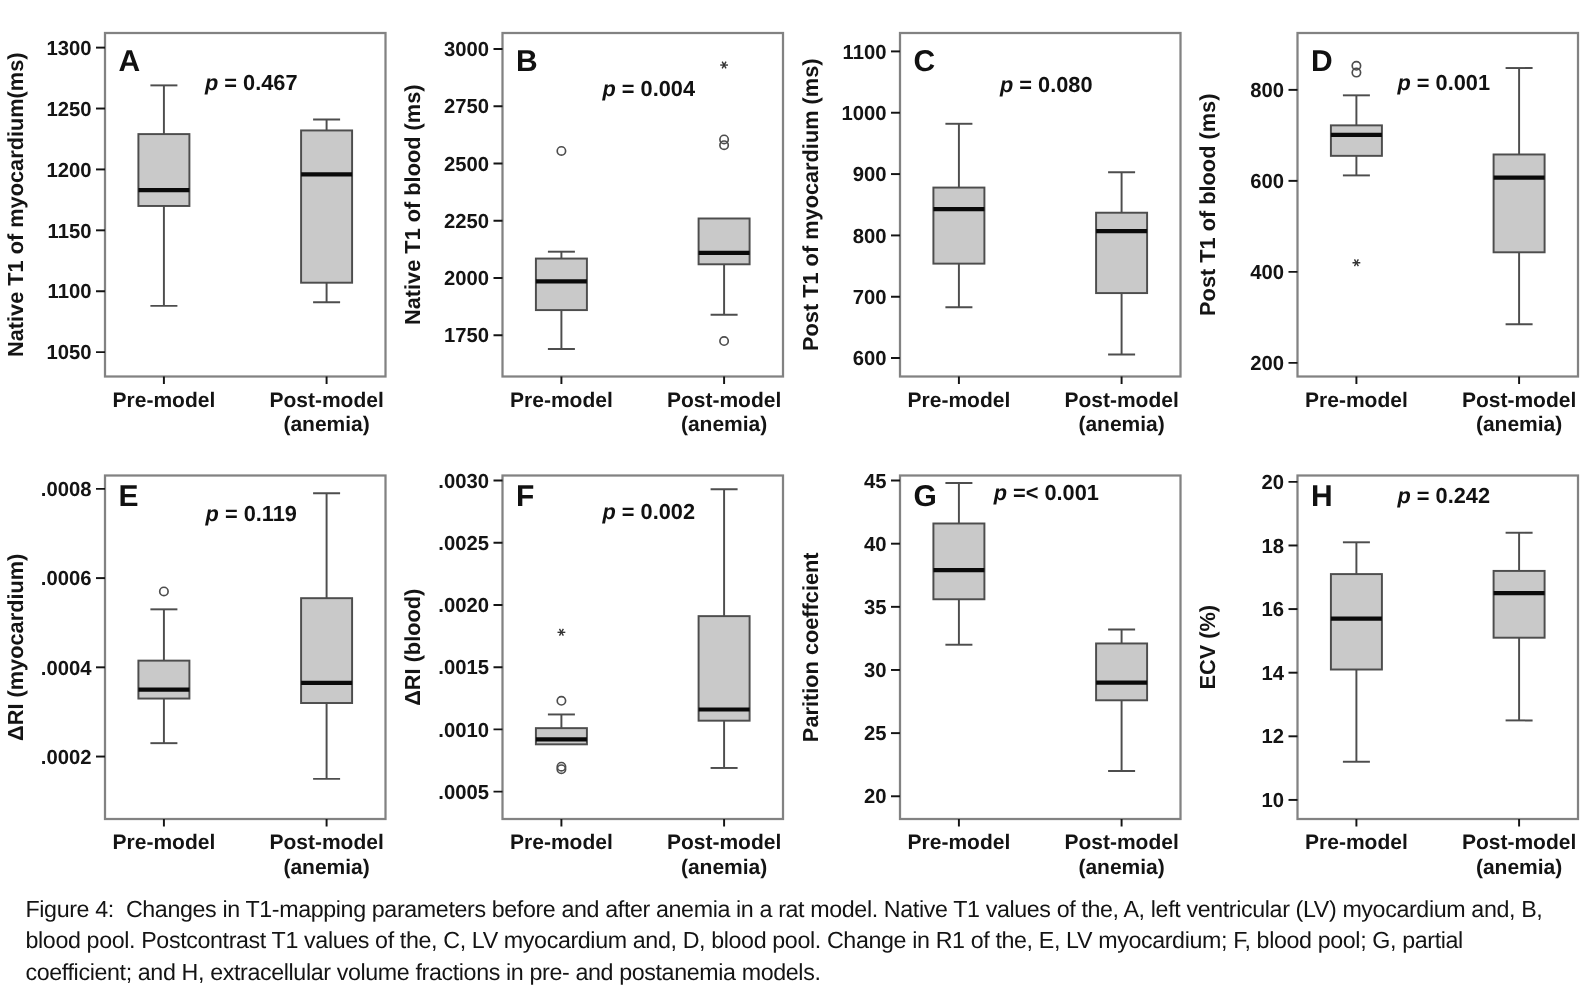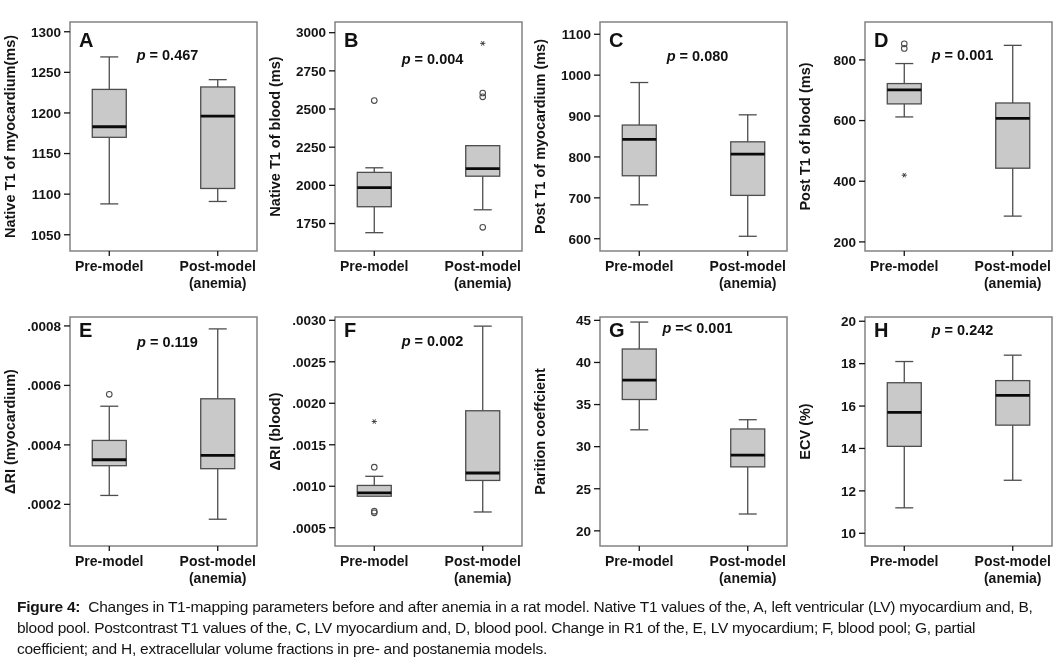--- a/index.html
+++ b/index.html
@@ -3,21 +3,21 @@
 <meta charset="utf-8">
 <style>
   html,body{margin:0;padding:0;background:#ffffff;}
   body{width:1059px;height:672px;overflow:hidden;
        font-family:"Liberation Sans",sans-serif;}
   #figure-grid{display:flex;flex-wrap:wrap;width:1060px;}
   #figure-grid svg{display:block;}
   svg text{font-family:"Liberation Sans",sans-serif;}
   .caption{width:1024px;margin:6px 0 0 17px;font-size:15.5px;line-height:21px;
            color:#141414;letter-spacing:-0.25px;}
-  .cap-label{font-weight:bold;padding-right:8px;}
+  .cap-label{font-weight:normal;padding-right:8px;}
 </style>
 </head>
 <body>
 
 <div id="figure-grid">
     <svg width="265" height="295" viewBox="0 0 265 295">
       <rect x="70" y="22" width="187" height="229" fill="#ffffff" stroke="#828282" stroke-width="1.5"></rect>
       <line x1="64" y1="234.75886524822695" x2="70" y2="234.75886524822695" stroke="#141414" stroke-width="1.3"></line>
       <text x="61" y="239.55886524822697" text-anchor="end" font-size="13.5" font-weight="600" fill="#141414">1050</text>
       <line x1="64" y1="194.15602836879432" x2="70" y2="194.15602836879432" stroke="#141414" stroke-width="1.3"></line>

